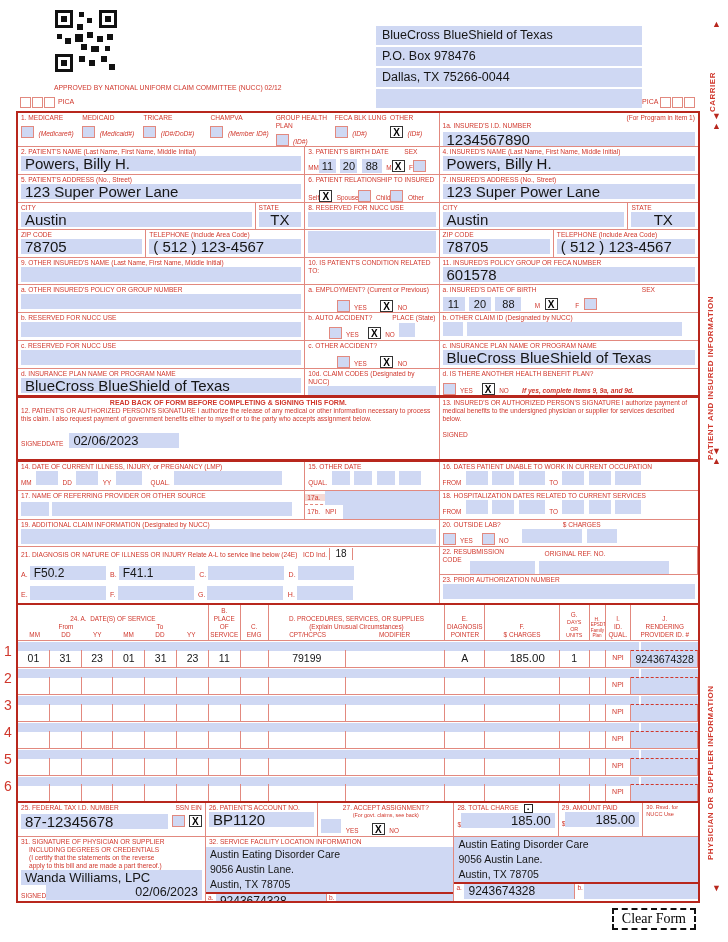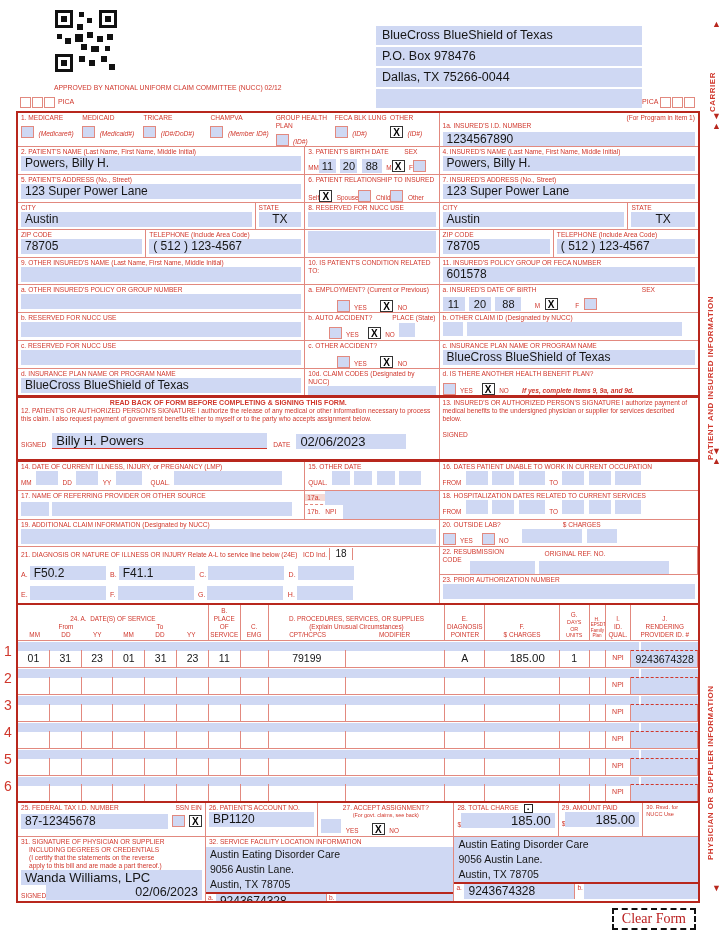--- a/index.html
+++ b/index.html
@@ -31,21 +31,21 @@
   .v-phys{left:706px;top:560px;height:300px}
   .arr{position:absolute;color:var(--dk);font-size:9px;line-height:9px}
 
   
   .main{position:absolute;left:16px;top:111px;width:684px;border:2px solid var(--dk);background:#fff}
   .r{display:flex;border-bottom:1px solid var(--lr)}
   .c{border-right:1px solid var(--lr);position:relative;padding:1px 3px;overflow:hidden}
   .c:last-child{border-right:none}
   .lbl{font-size:6.6px;line-height:1.2;color:var(--red)}
   .lbl i{font-style:italic}
-  .val{display:block;background:var(--fld);color:var(--ink);font-size:12px;line-height:15px;padding:0 4px;min-height:15px}
+  .val{display:block;background:var(--fld);color:var(--ink);font-size:15px;line-height:15px;padding:0 4px;min-height:15px}
   .valsm{display:inline-block;background:var(--fld);color:var(--ink);font-size:11px;line-height:14px;min-height:14px;text-align:center}
   .cb{display:inline-block;width:13px;height:12px;background:var(--fld);border:1px solid var(--lr);font-weight:bold;font-size:10px;line-height:11px;text-align:center;color:#000;vertical-align:middle}
   .cbx{background:#fff;border:1.4px solid #333}
   .thick{border-bottom:3px solid var(--dk)}
   .ctr{text-align:center}
   .sig{font-size:13px}
 
   
   .th{font-size:6.4px;color:var(--red);text-align:center;line-height:1.25}
   .tcell{border-right:1px solid var(--lr);display:flex;flex-direction:column;justify-content:flex-end;padding:1px;overflow:hidden}
@@ -54,21 +54,21 @@
   .stripJ{position:absolute;right:0;top:1px;height:9px;width:57px;background:var(--fld)}
   .svals{position:absolute;left:0;bottom:0;height:17px;width:100%;display:flex}
   .sv{border-right:1px solid var(--lr);font-size:10.5px;color:var(--ink);text-align:center;line-height:16px;overflow:hidden}
   .npi{color:var(--red);font-size:7px;line-height:16px}
   .jcell{border-top:1px dashed var(--red);background:var(--fld);text-align:left;padding-left:4px}
   .lnum{position:absolute;left:-14px;top:2px;color:var(--red);font-size:14px}
 
   
   .footer{position:absolute;left:16px;top:897px;width:684px;font-size:8.5px;color:var(--red);display:flex;justify-content:space-between}
   .fo-c{font-weight:bold;font-style:italic;font-size:9.5px}
-  .clearbtn{position:absolute;right:32px;top:908px;border:2px dashed #111;color:#b91c1c;background:#fff;font-family:"Liberation Serif",serif;font-size:14px;padding:1px 8px;cursor:pointer}
+  .clearbtn{position:absolute;right:32px;top:908px;border:2px dashed #111;color:#000000;background:#fff;font-family:"Liberation Serif",serif;font-size:14px;padding:1px 8px;cursor:pointer}
 
   .w32{width:32px}.w28{width:28px}.w78{width:78px}.w100{width:100px}.w40{width:40px}
   .w75{width:75px}.w30{width:30px}.w16{width:16px}.w26{width:26px}.w67{width:67px}
   .mini{font-size:6.4px;color:var(--red)}
   .dletter{font-size:7px;color:var(--red);margin-right:2px}
   .dfield{display:inline-block;width:76px;height:14px;background:var(--fld);color:var(--ink);font-size:12px;line-height:14px;padding-left:4px;vertical-align:middle}
 </style>
 </head>
 <body>
 
@@ -353,21 +353,20 @@
         </div>
       </div>
     </div>
 
     <div class="r thick" style="height:64px">
       <div class="c" style="width:424px">
         <div class="lbl ctr" style="font-weight:bold;font-size:7px">READ BACK OF FORM BEFORE COMPLETING &amp; SIGNING THIS FORM.</div>
         <div class="lbl" style="height:24px">12. PATIENT'S OR AUTHORIZED PERSON'S SIGNATURE  I authorize the release of any medical or other information necessary to process this claim. I also request payment of government benefits either to myself or to the party who accepts assignment below.</div>
         <div style="display:flex;align-items:flex-end;margin-top:2px">
           <span class="lbl">SIGNED</span>
-          <span class="val sig" style="width:215px;border-bottom:1px solid var(--red);margin:0 6px">Billy H. Powers</span>
           <span class="lbl">DATE</span>
           <span class="val sig" style="width:110px;margin-left:6px">02/06/2023</span>
         </div>
       </div>
       <div class="c" style="width:260px">
         <div class="lbl" style="height:26px">13. INSURED'S OR AUTHORIZED PERSON'S SIGNATURE  I authorize payment of medical benefits to the undersigned physician or supplier for services described below.</div>
         <div style="display:flex;align-items:flex-end;margin-top:6px">
           <span class="lbl">SIGNED</span>
         </div>
       </div>

